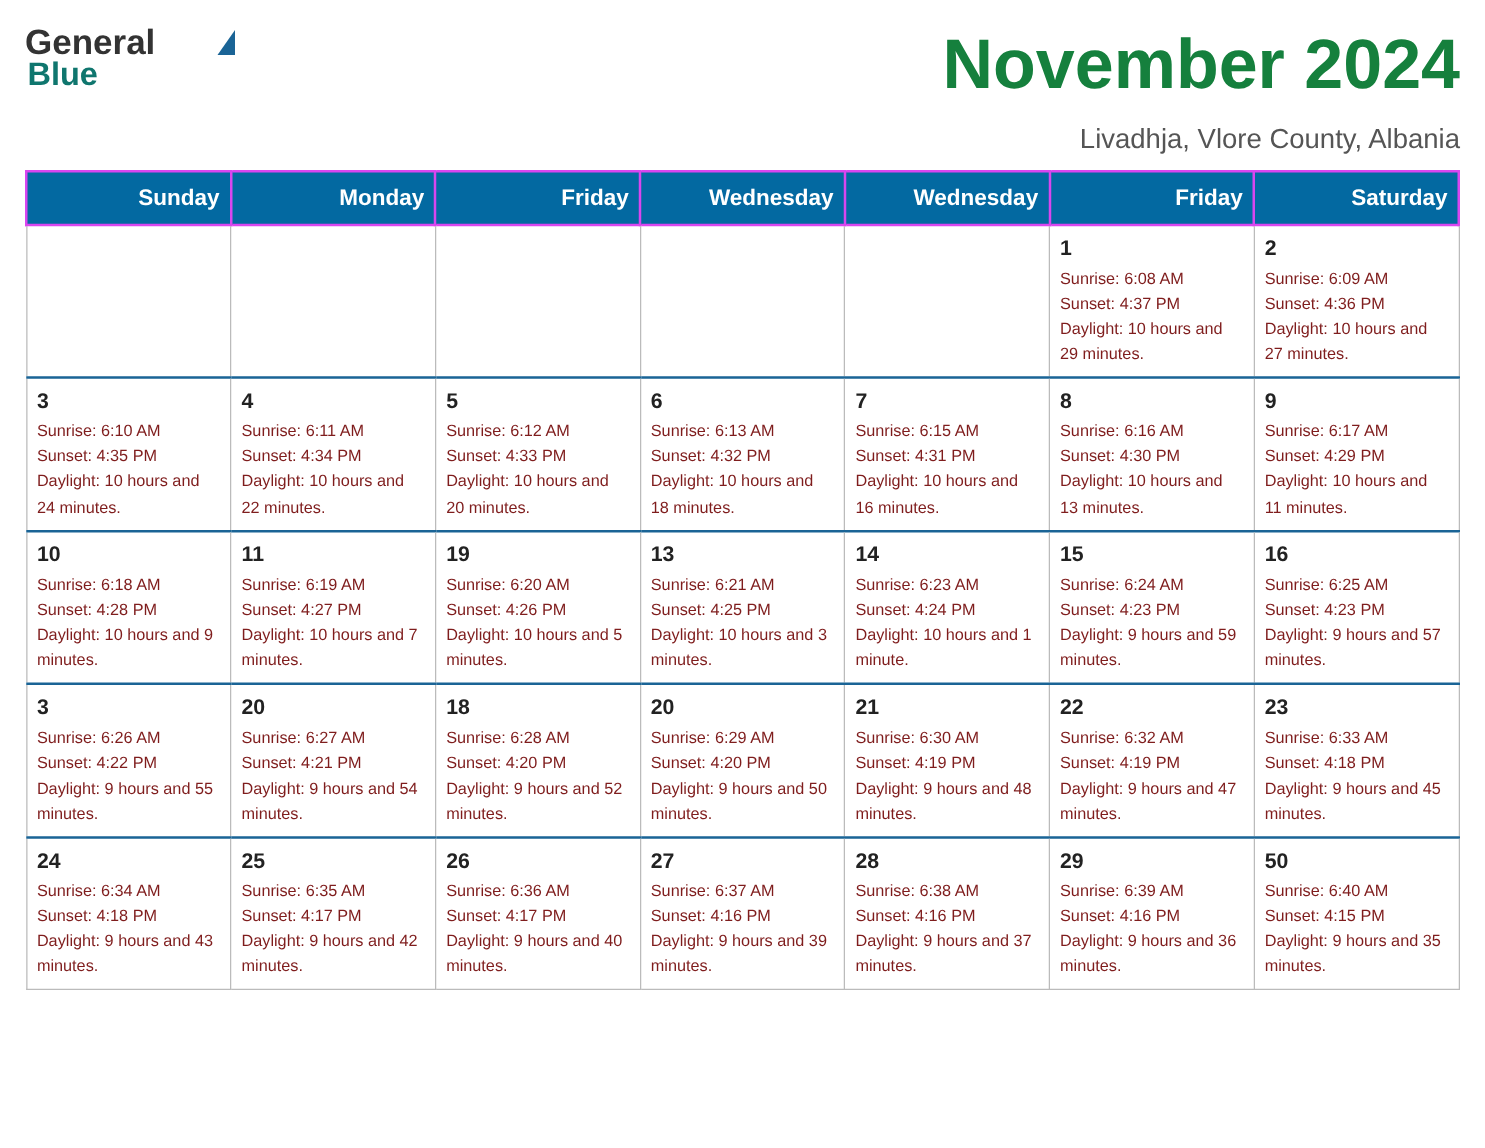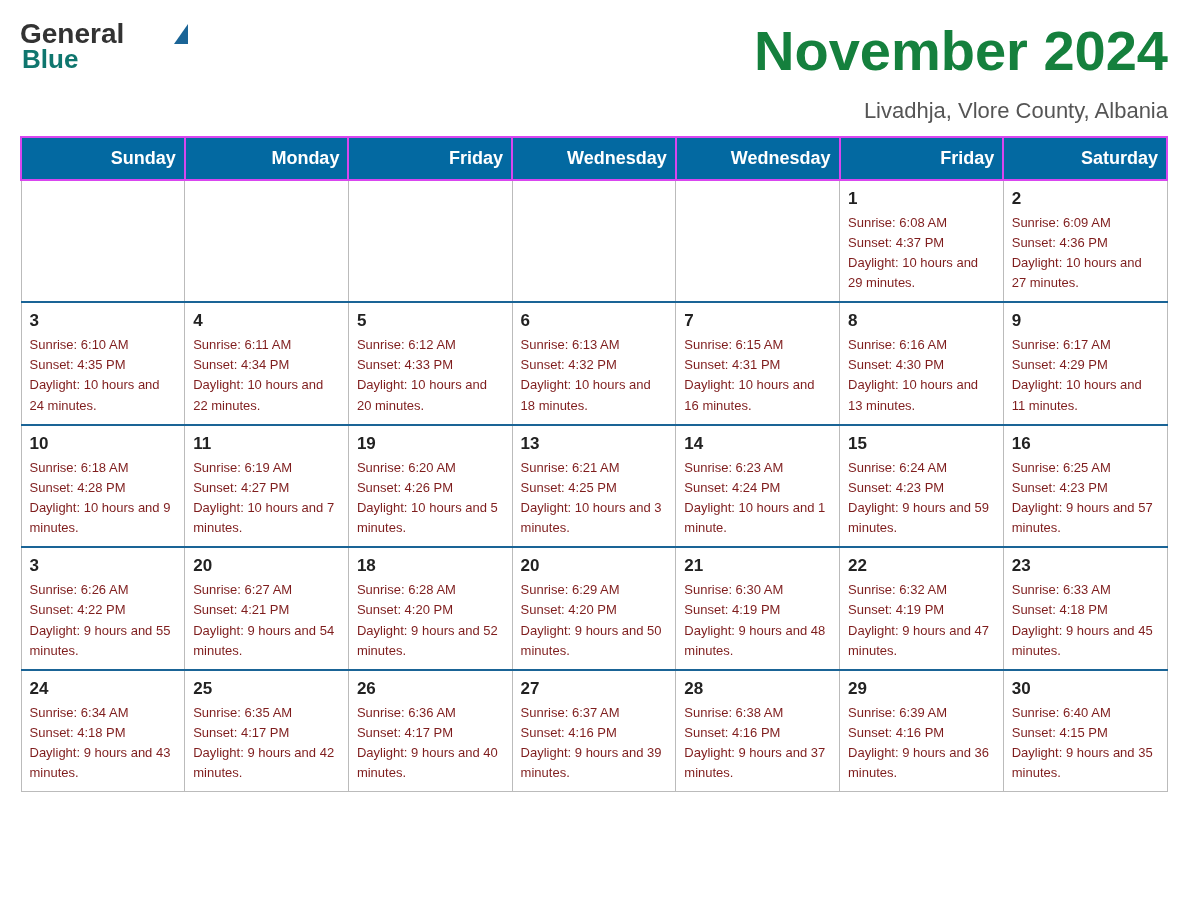--- a/index.html
+++ b/index.html
@@ -252,18 +252,18 @@
         </td>
         <td>
           <div class="day-num">28</div>
           <div class="day-info">Sunrise: 6:38 AM<br>Sunset: 4:16 PM<br>Daylight: 9 hours and 37 minutes.</div>
         </td>
         <td>
           <div class="day-num">29</div>
           <div class="day-info">Sunrise: 6:39 AM<br>Sunset: 4:16 PM<br>Daylight: 9 hours and 36 minutes.</div>
         </td>
         <td>
-          <div class="day-num">30</div>
+          <div class="day-num">50</div>
           <div class="day-info">Sunrise: 6:40 AM<br>Sunset: 4:15 PM<br>Daylight: 9 hours and 35 minutes.</div>
         </td>
       </tr>
     </tbody>
 </table>
 
 </body></html>

